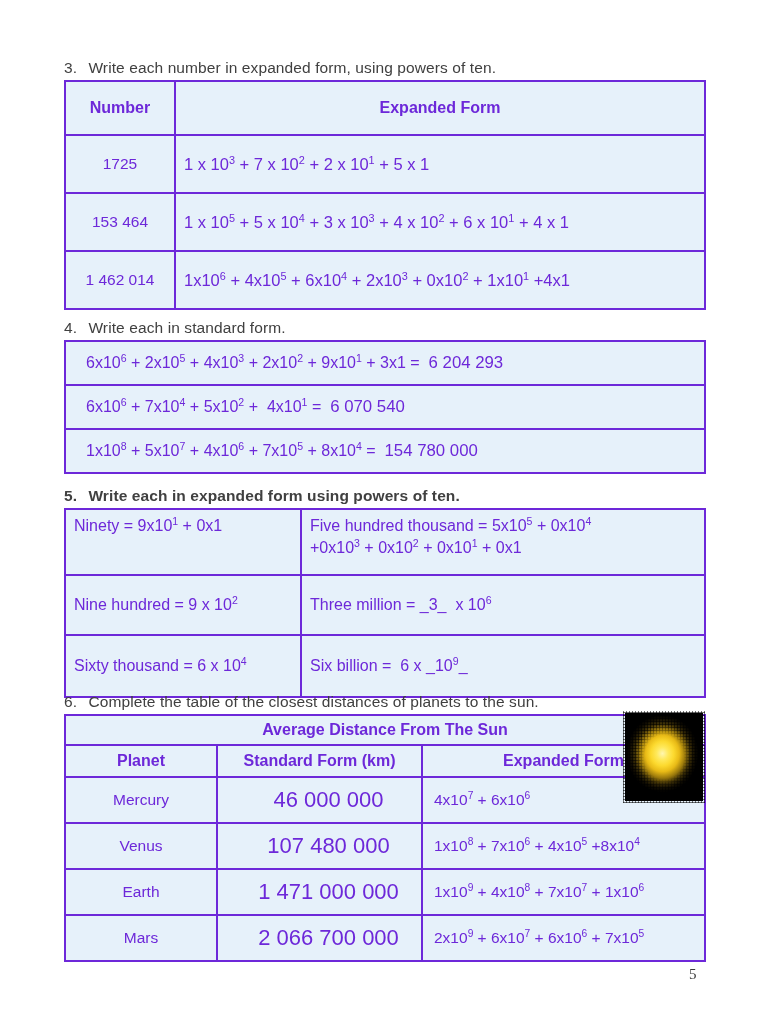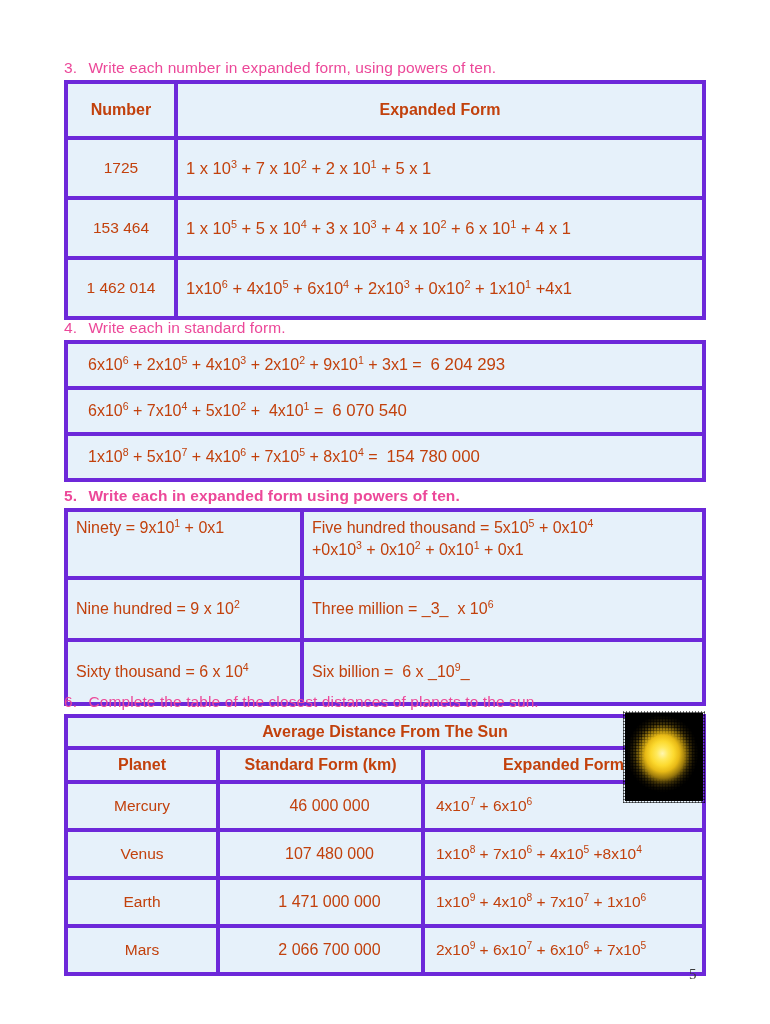--- a/index.html
+++ b/index.html
@@ -21,41 +21,41 @@
     left: 0; top: 0;
     width: 770px;
     height: 1024px;
   }
 
   
   .prompt {
     position: absolute;
     font-size: 15.5px;
     line-height: 18px;
-    color: #ec4899;
+    color: #404040;
     white-space: nowrap;
     letter-spacing: 0.1px;
   }
   .prompt .num { display: inline-block; min-width: 20px; }
 
   
   .wtable {
     position: absolute;
     border-collapse: collapse;
     background: #e6f1fa;
     table-layout: fixed;
   }
   .wtable td, .wtable th {
-    border: 4px solid #6d28d9;
+    border: 2px solid #6d28d9;
     background: #e6f1fa;
     padding: 0 8px;
     font-weight: normal;
     font-size: 15.5px;
     vertical-align: middle;
-    color: #c2410c;
+    color: #6d28d9;
   }
   .wtable th, .wtable td.hdr {
     font-weight: bold;
     text-align: center;
   }
   .ctr { text-align: center; }
   .lft { text-align: left; }
 
   sup {
     font-size: 0.66em;
@@ -84,21 +84,21 @@
   #t5 td .ln { display: block; line-height: 22px; }
   #t5 td.vmid { vertical-align: middle; }
 
   
   #t6 { left: 64px; top: 714px; width: 642px; }
   #t6 .c1 { width: 152px; }
   #t6 .c2 { width: 205px; }
   #t6 tr.title td { height: 28px; font-size: 16px; }
   #t6 tr.colhdr td { height: 30px; font-size: 16px; }
   #t6 tr.data td { height: 44px; }
-  #t6 td.sf { font-size: 16px; padding-left: 26px; }
+  #t6 td.sf { font-size: 22px; padding-left: 26px; }
   #t6 td.ef { font-size: 15.5px; padding-left: 11px; text-align: left; }
   #t6 td.pl { font-size: 15.5px; }
 
   
   #sun-graphic {
     position: absolute;
     left: 625px;
     top: 713px;
     width: 78px;
     height: 88px;

